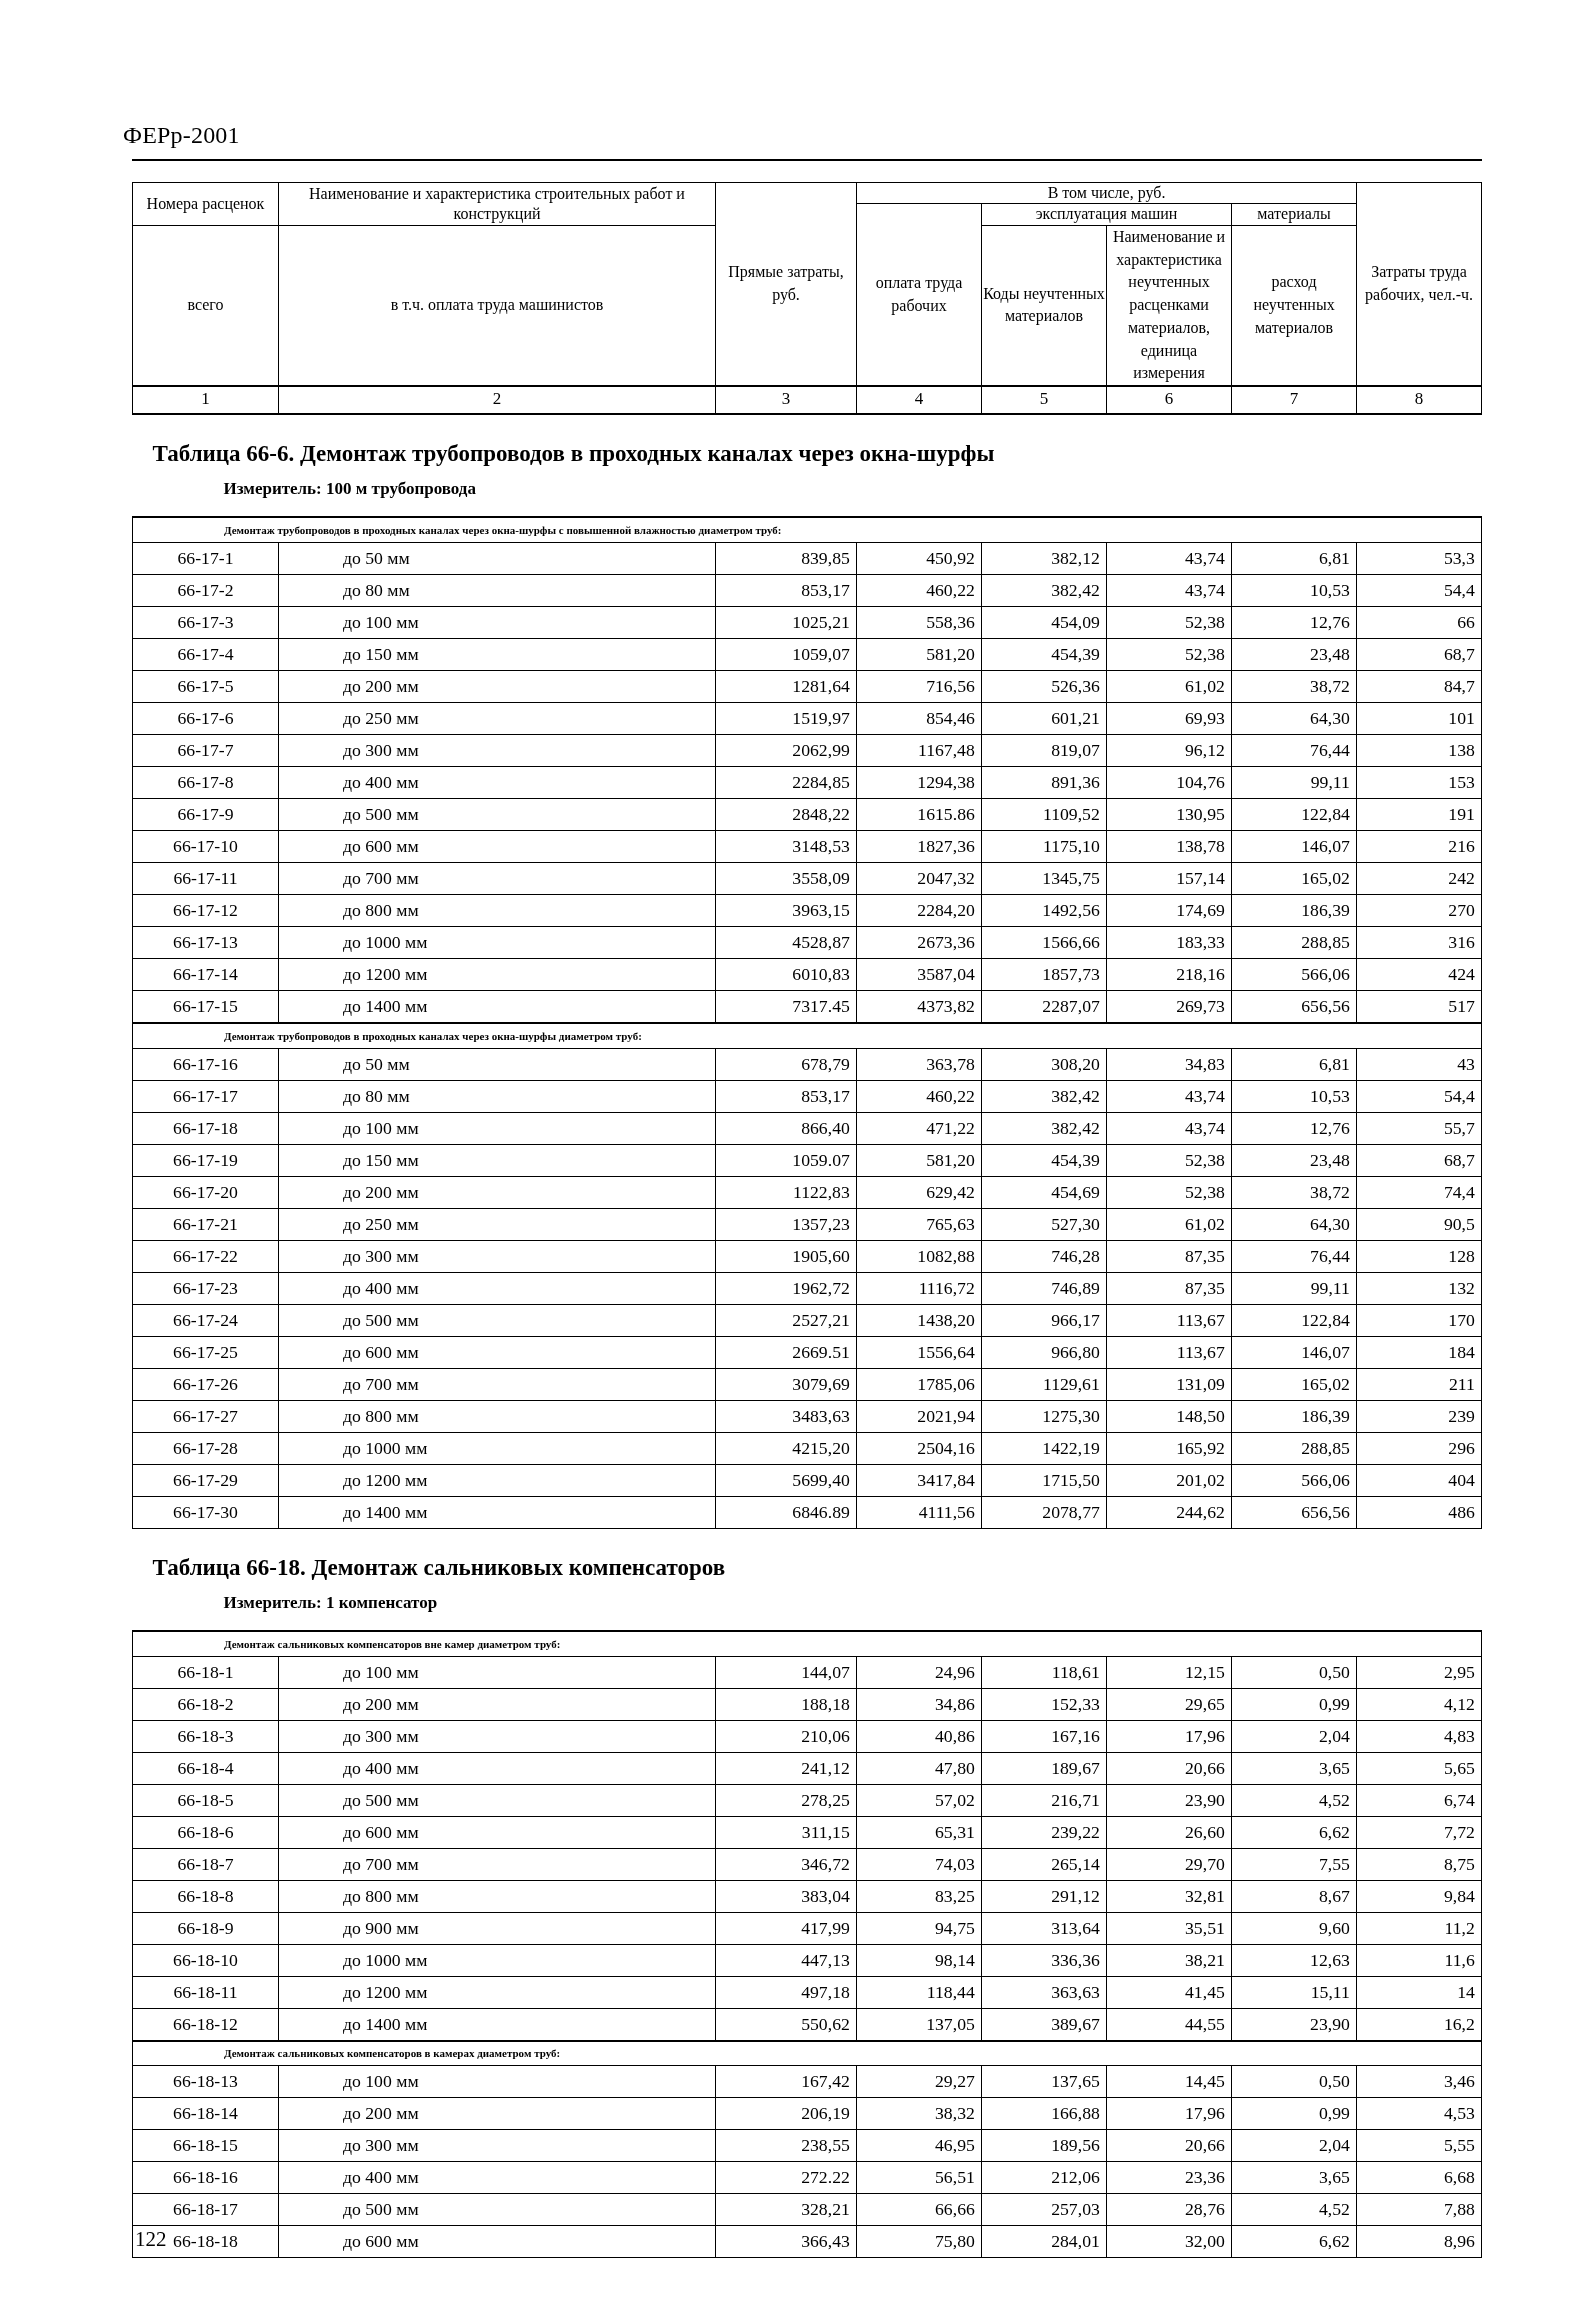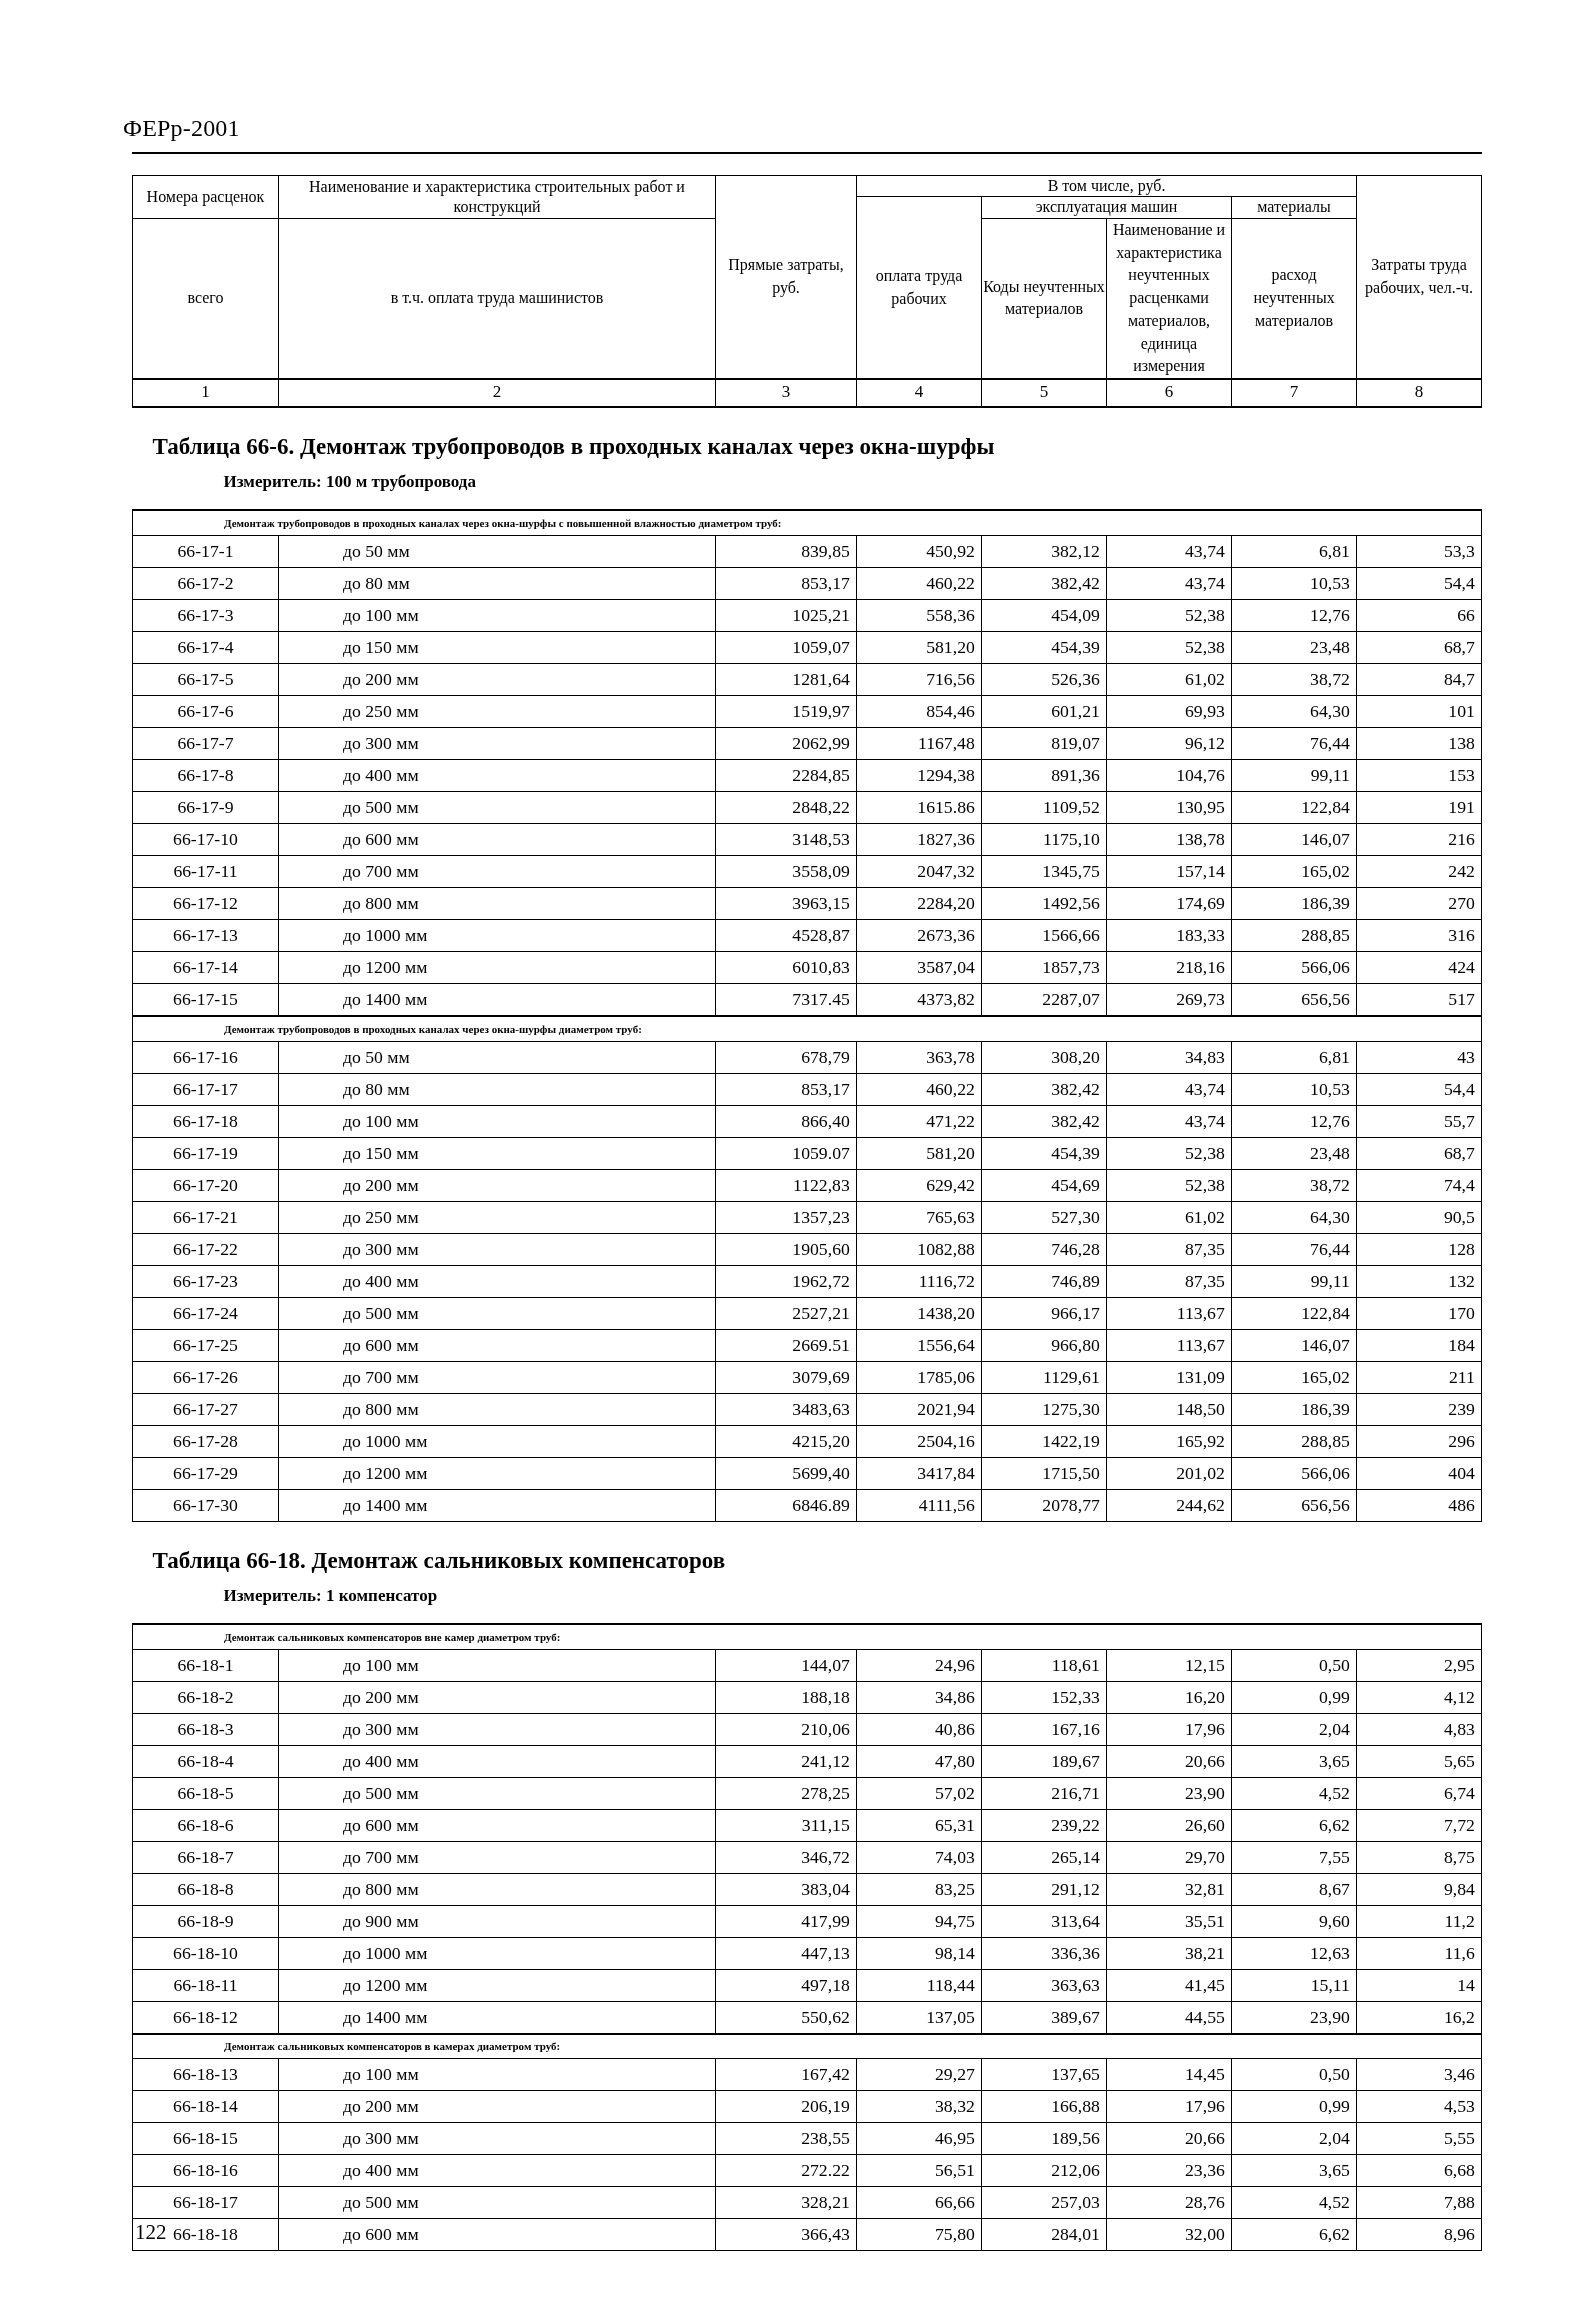--- a/index.html
+++ b/index.html
@@ -10,21 +10,21 @@
   body {
     width: 1591px;
     height: 2307px;
     font-family: "Liberation Serif", "DejaVu Serif", serif;
     color: #000000;
     position: relative;
     overflow: hidden;
   }
   .page {
     position: absolute;
-    left: 0; top: 4px;
+    left: 0; top: 11px;
     width: 1591px;
     height: 2100px;
   }
 
   
   .runhead {
     position: absolute;
     left: 123px;
     top: 111px;
     font-size: 24px;
@@ -519,21 +519,21 @@
           <td class="val">12,15</td>
           <td class="val">0,50</td>
           <td class="val">2,95</td>
         </tr>
         <tr class="data">
           <td class="code">66-18-2</td>
           <td class="name">до 200 мм</td>
           <td class="val">188,18</td>
           <td class="val">34,86</td>
           <td class="val">152,33</td>
-          <td class="val">16,20</td>
+          <td class="val">29,65</td>
           <td class="val">0,99</td>
           <td class="val">4,12</td>
         </tr>
         <tr class="data">
           <td class="code">66-18-3</td>
           <td class="name">до 300 мм</td>
           <td class="val">210,06</td>
           <td class="val">40,86</td>
           <td class="val">167,16</td>
           <td class="val">17,96</td>

